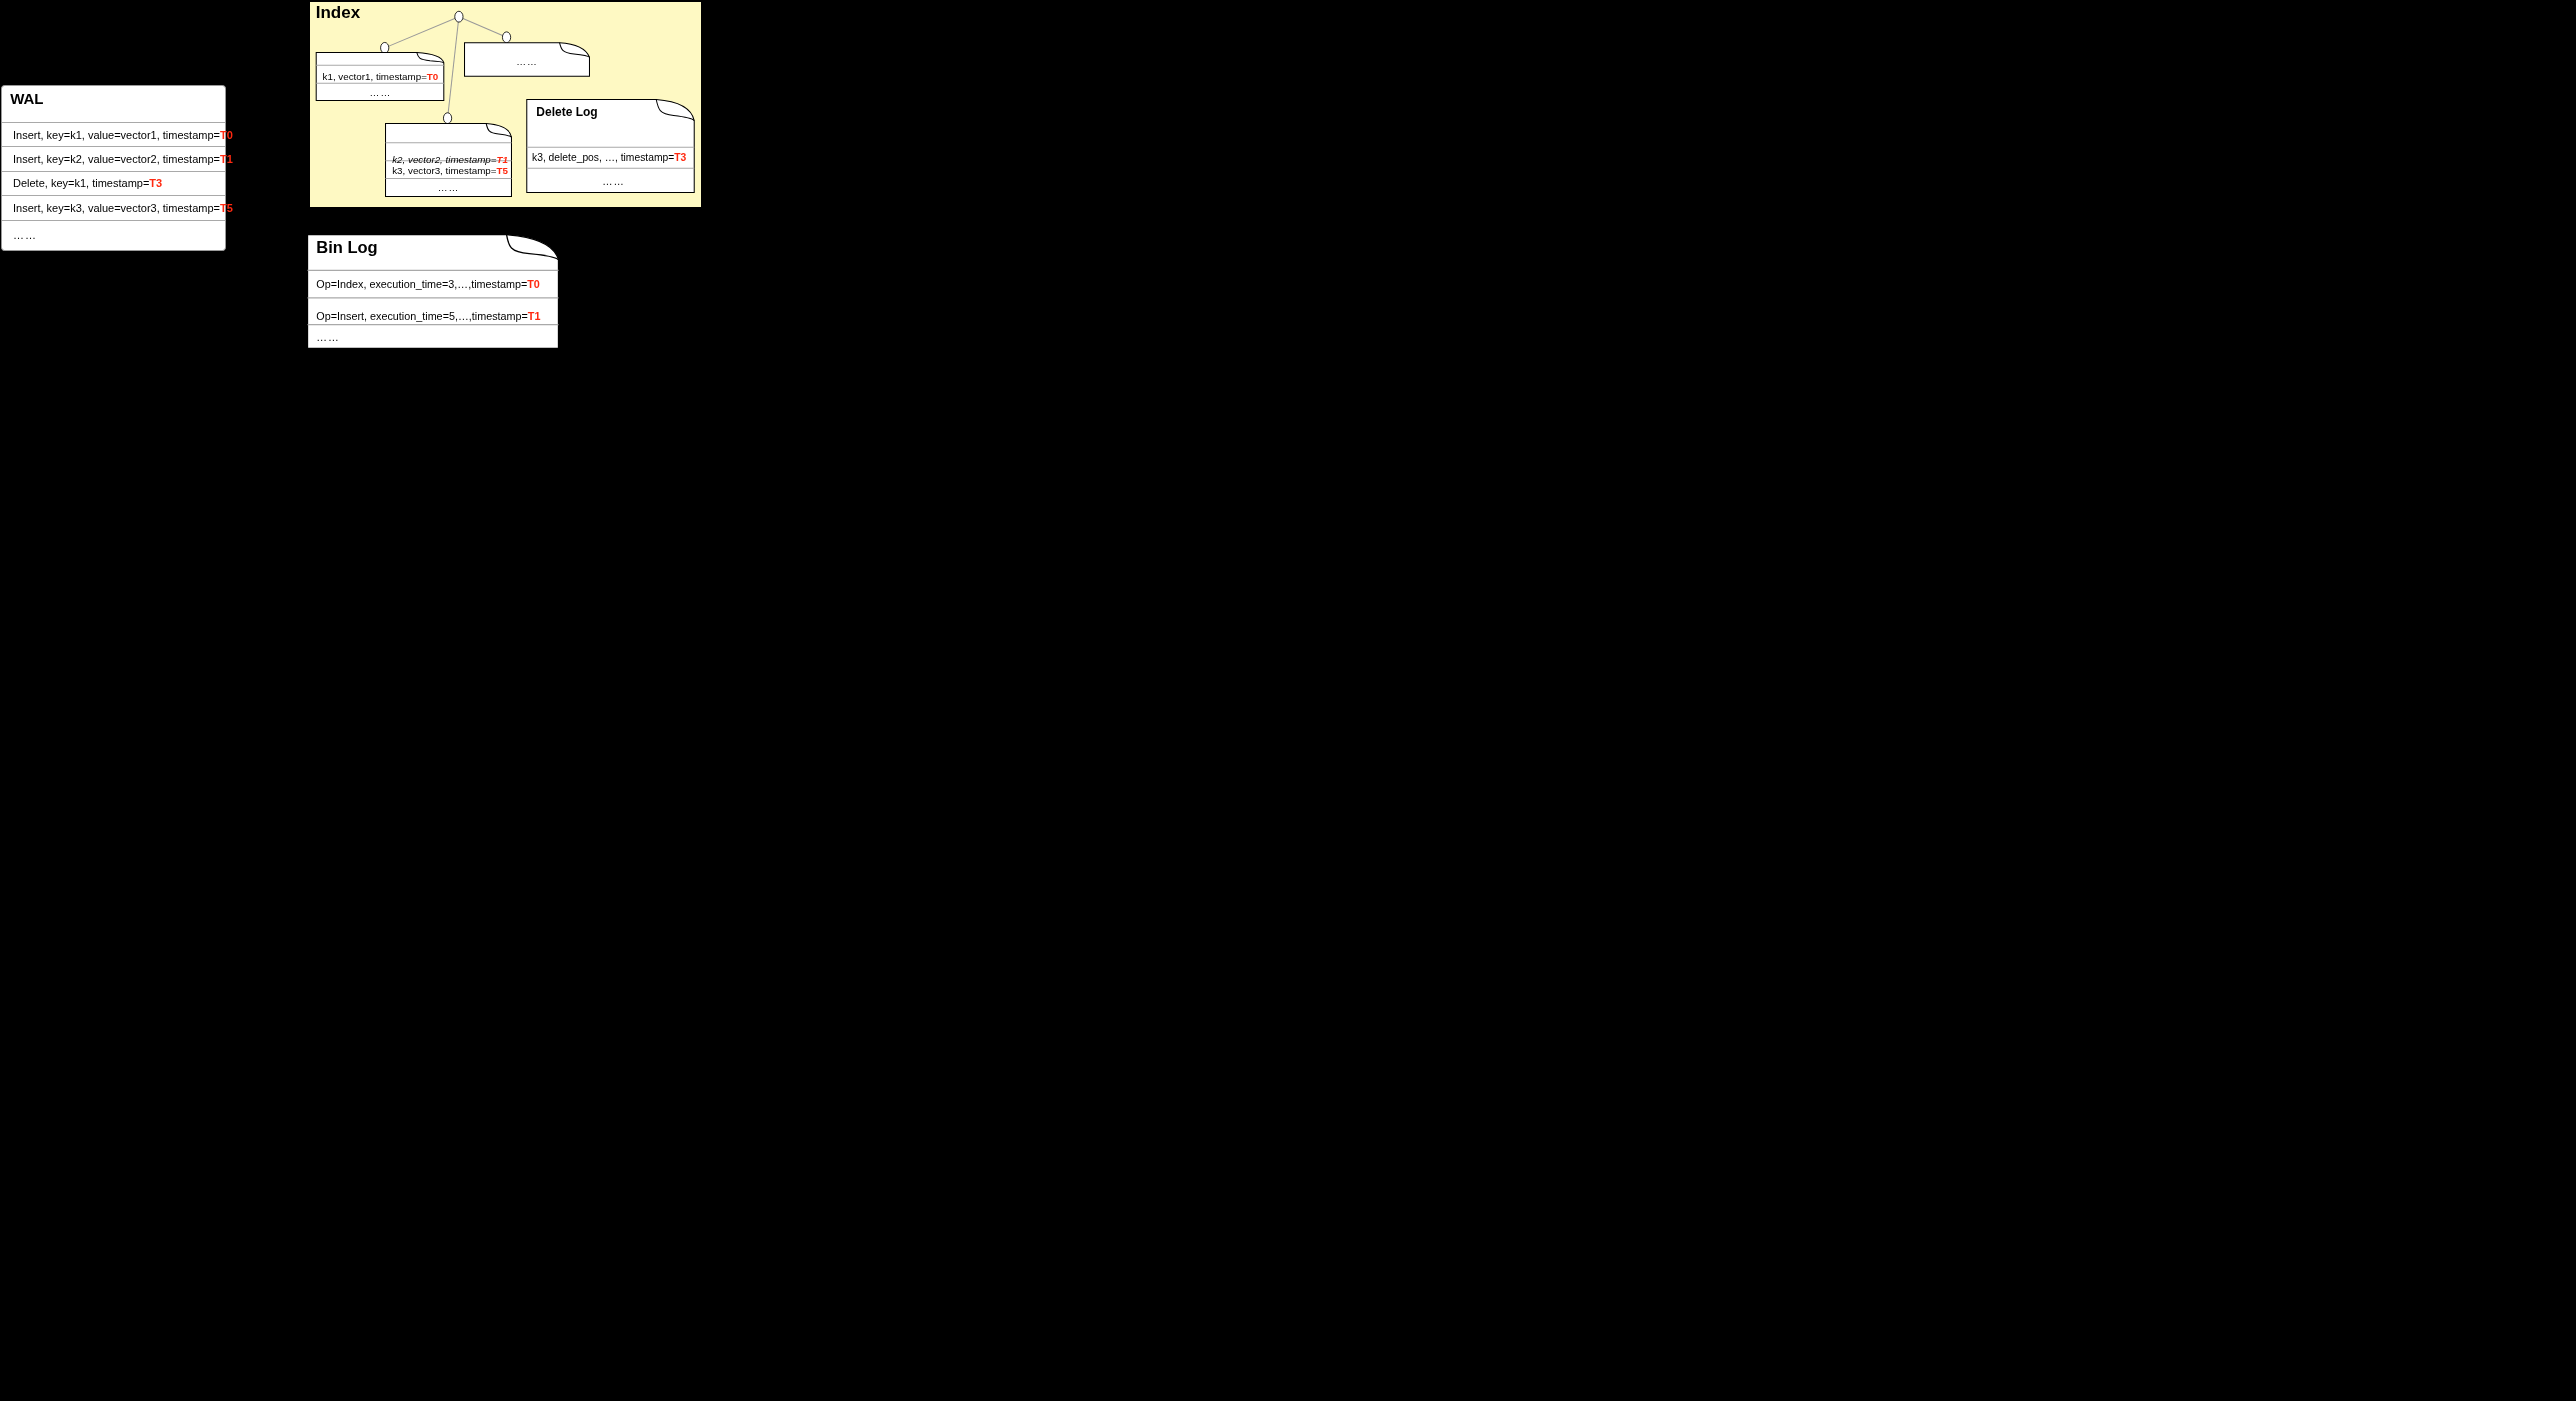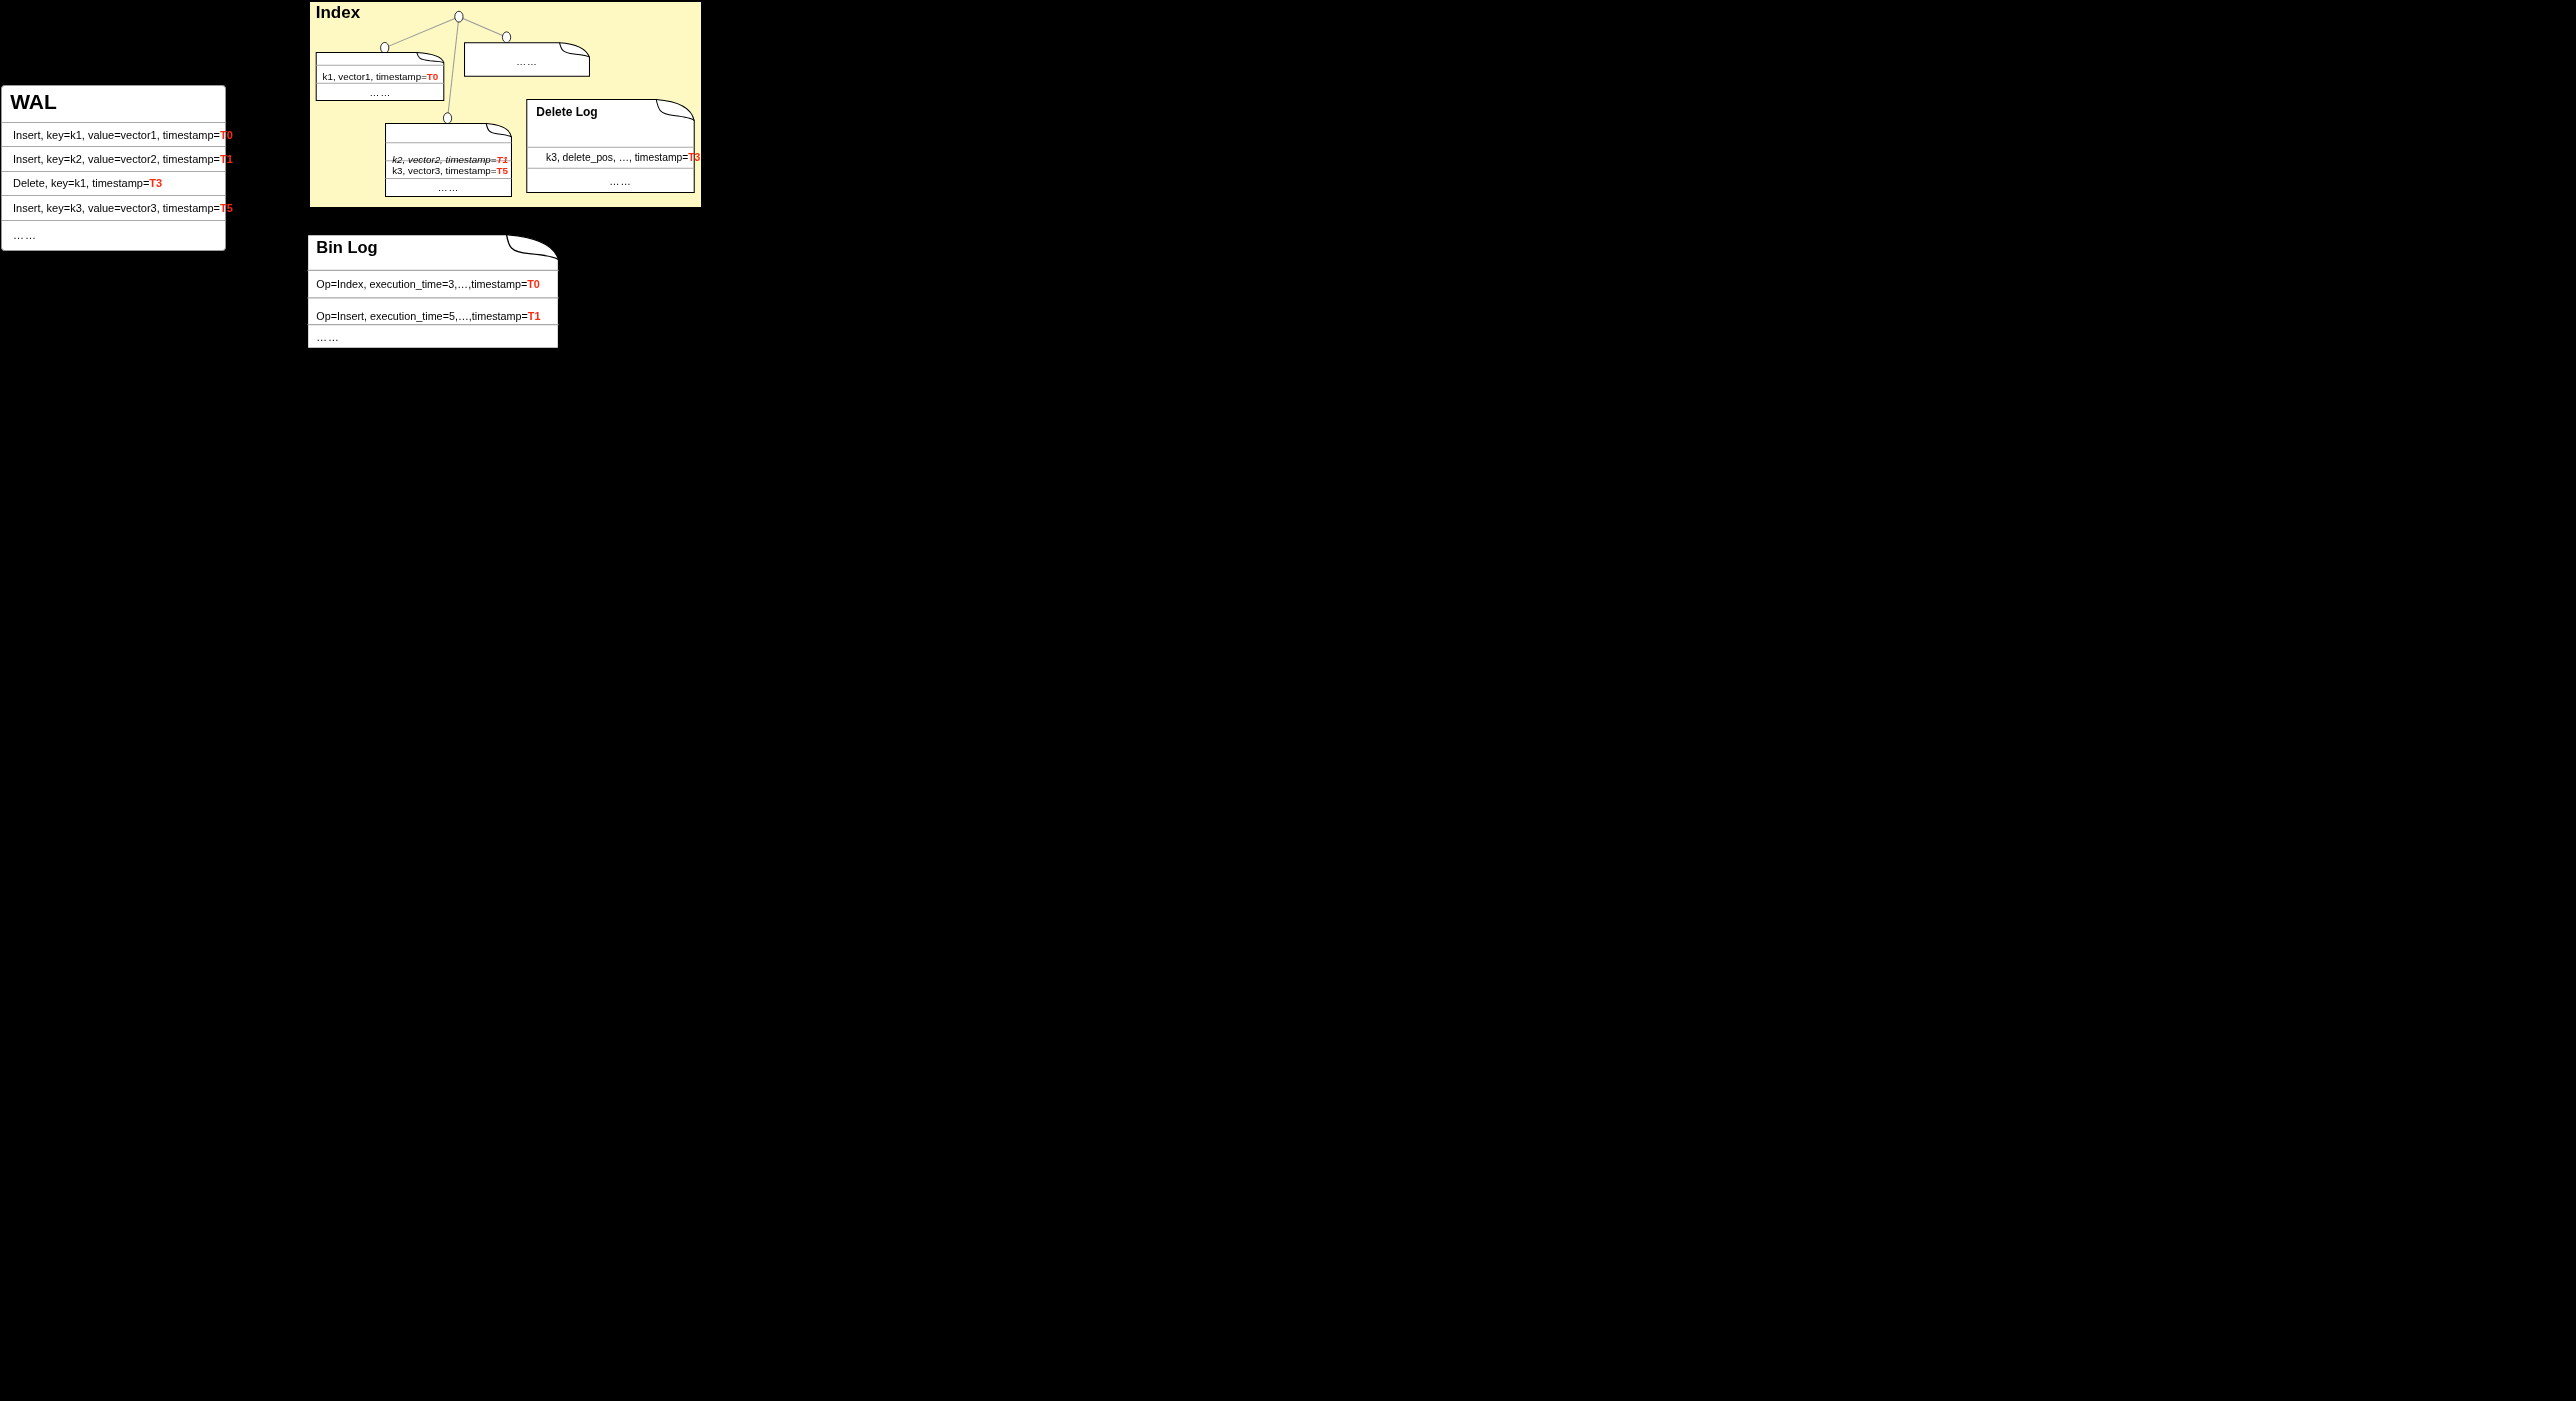--- a/index.html
+++ b/index.html
@@ -7,38 +7,38 @@
          font-family:"Liberation Sans",sans-serif;color:#000;}
   
   .box-title{font-weight:700;white-space:nowrap;}
   .row-text{white-space:nowrap;}
   .ts{font-weight:700;}
   .dots{letter-spacing:1px;}
   
   #wal{position:absolute;left:1px;top:85px;width:225px;height:166px;background:#fff;
        border:1px solid #9a9a9a;border-radius:3.6px;box-sizing:border-box;
        display:flex;flex-direction:column;}
-  #wal .wal-title{height:36px;box-sizing:border-box;padding:4.1px 0 0 8.2px;font-size:21px;}
+  #wal .wal-title{height:36px;box-sizing:border-box;padding:4.1px 0 0 8.2px;font-size:15px;}
   #wal .wal-row{height:24.4px;box-sizing:border-box;border-top:1px solid #a9a9a9;
                 display:flex;align-items:center;padding-left:11px;font-size:11px;}
   #wal .wal-row.last{flex:1;}
   
   #index-panel{position:absolute;left:309px;top:1px;width:393px;height:207px;background:#fef9c3;
                border:1.8px solid #000;box-sizing:border-box;}
   #index-panel .panel-title{position:absolute;left:5.7px;top:1px;font-size:17px;}
   #tree-svg{position:absolute;left:0;top:0;}
   
   .file{position:absolute;}
   .file svg{position:absolute;left:0;top:0;display:block;}
   .file .frow{position:absolute;left:0;right:0;display:flex;align-items:center;
               padding-left:7.2px;box-sizing:border-box;font-size:9.8px;}
   .file .frow.centered{justify-content:center;padding-left:0;}
   .file .ftitle{position:absolute;font-weight:700;}
   
-  #delete-log .frow{font-size:10.3px;padding-left:20px;}
+  #delete-log .frow{font-size:10.3px;padding-left:6px;}
   #bin-log .frow{font-size:10.8px;padding-left:9.3px;}
 </style>
 </head>
 <body>
 
 <div id="stage">
 
   <div id="wal">
     <div class="wal-title box-title">WAL</div>
     <div class="wal-row">

